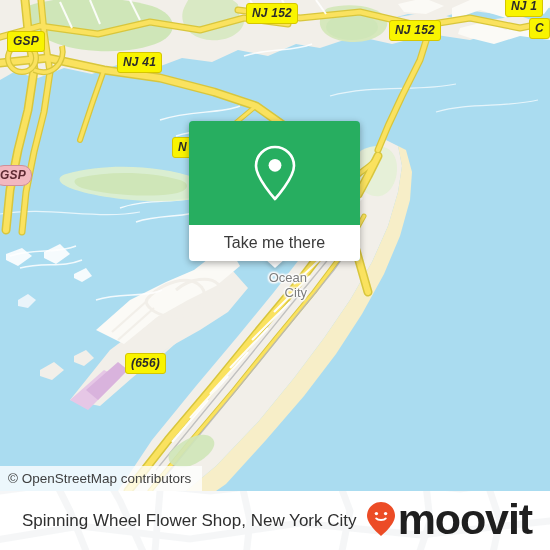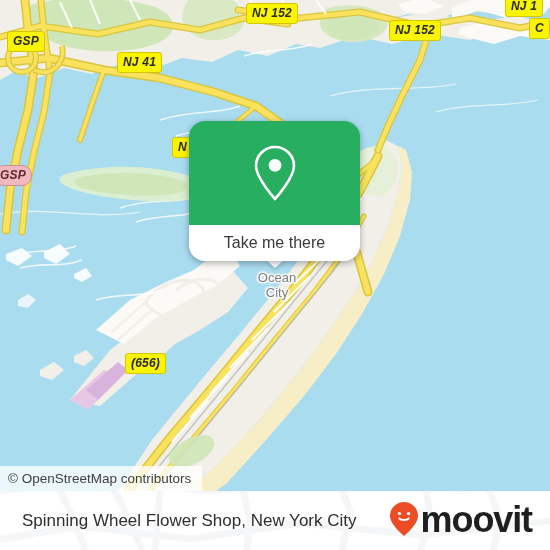--- a/index.html
+++ b/index.html
@@ -66,21 +66,21 @@
     border-radius: 10px;
     color: #5e2a33;
   }
 
   
   #popup-card {
     position: absolute;
     left: 189px;
     top: 121px;
     width: 171px;
-    border-radius: 16px;
+    border-radius: 4px;
     overflow: hidden;
     box-shadow: 0 2px 7px rgba(0,0,0,.33);
     background: #7dd3fc;
   }
   #popup-card-head {
     height: 104px;
     background: #27ae60;
     display: flex;
     align-items: center;
     justify-content: center;
@@ -152,21 +152,21 @@
     position: absolute;
     right: 18px;
     top: 0;
     height: 59px;
     display: flex;
     align-items: center;
     gap: 2px;
   }
   #footer-logo .wordmark {
     color: #1f1f1f;
-    font-size: 36px;
+    font-size: 43px;
     font-weight: bold;
     letter-spacing: -1.1px;
     line-height: 1;
     position: relative;
     top: -1px;
   }
 </style>
 </head>
 <body>
 
@@ -348,21 +348,21 @@
         <g stroke="#b9b9b9" stroke-width="1.3" fill="none" opacity=".85">
           <path d="M156,470 L202,414 L248,358 L290,306 L326,262 L352,226"></path>
           <path d="M164,478 L210,422 L256,366 L298,314 L334,270 L358,236"></path>
         </g>
 
         <path d="M170,452 C184,438 204,430 212,438 C220,446 206,460 190,466
                  C178,470 164,464 170,452 Z" fill="#cfe6b8" opacity=".9"></path>
       </g>
     </svg>
 
-    <div class="map-label" style="left:247px; top:270px; width:60px;">Ocean
+    <div class="map-label" style="left:247px; top:270px; width:60px;text-align:right;">Ocean
 City</div>
 
     <div class="shield" style="left:7px; top:31px;">GSP</div>
     <div class="shield" style="left:117px; top:52px;">NJ 41</div>
     <div class="shield" style="left:246px; top:3px;">NJ 152</div>
     <div class="shield" style="left:389px; top:20px;">NJ 152</div>
     <div class="shield" style="left:505px; top:-4px;">NJ 1</div>
     <div class="shield" style="left:529px; top:18px;">C</div>
     <div class="shield toll" style="left:-6px; top:165px;">GSP</div>
     <div class="shield" style="left:172px; top:137px;">N</div>

